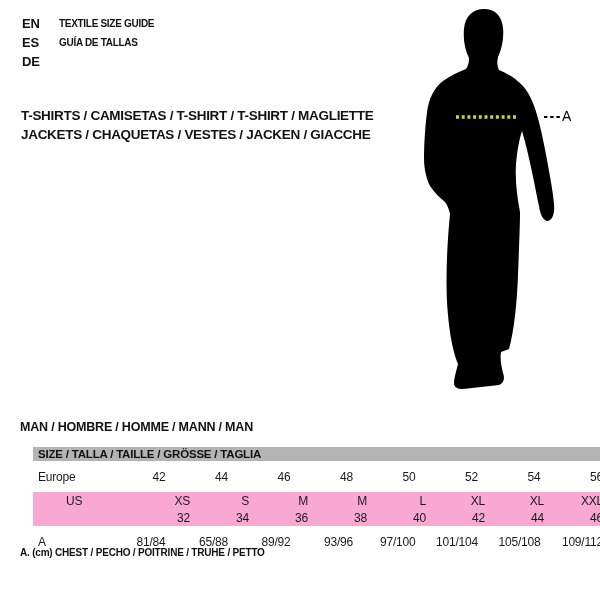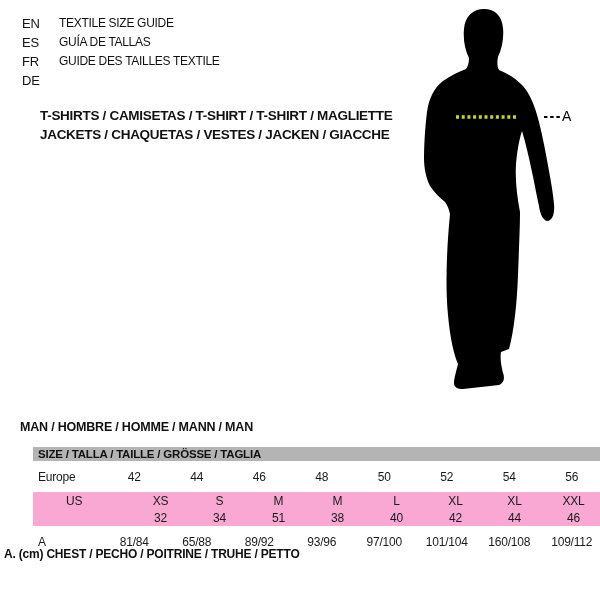--- a/index.html
+++ b/index.html
@@ -10,31 +10,31 @@
     width: 600px;
     height: 600px;
     background: #ffffff;
     overflow: hidden;
   }
 
   
   .lang-list { position: absolute; left: 22px; top: 14px; }
   .lang-row { display: flex; line-height: 19px; }
   .lang-code {
-    width: 37px; font-weight: 400; font-size: 13px; letter-spacing: -0.2px;
+    width: 37px; font-weight: 700; font-size: 13px; letter-spacing: -0.2px;
   }
   .lang-label {
-    font-weight: 400; font-size: 12px; letter-spacing: -0.3px; white-space: nowrap;
+    font-weight: 700; font-size: 10px; letter-spacing: -0.3px; white-space: nowrap;
   }
 
   
   .categories { position: absolute; left: 21px; top: 106px; }
   .cat-line {
     font-weight: 700; font-size: 13.5px; letter-spacing: -0.3px;
-    line-height: 19px; white-space: nowrap; margin-left: 19px;
+    line-height: 19px; white-space: nowrap;
   }
 
   
   .figure-wrap { position: absolute; left: 410px; top: 0; width: 190px; height: 400px; }
   .figure-wrap svg { display: block; width: 100%; height: 100%; }
   .measure-label {
     position: absolute; left: 152px; top: 108px;
     font-size: 14px; font-weight: 400; color: #000;
   }
 
@@ -53,47 +53,43 @@
   }
   .trow { display: flex; align-items: center; }
   .trow.h18 { height: 31px; }
   .trow.h17 { height: 17px; }
   .trow.shaded { background: #f9a8d4; padding-left: 28px; }
   .tcell-label {
     width: 70px; padding-left: 5px; font-size: 12px; color: #1a1a1a;
     letter-spacing: -0.2px;
   }
   .tcell {
-    flex: 1; text-align: center; font-size: 12px; color: #1a1a1a;
+    flex: 1; text-align: right; font-size: 12px; color: #1a1a1a;
     letter-spacing: -0.2px;
   }
 
   
   .footnote {
-    position: absolute; left: 4px; top: 547px;
-    font-weight: 700; font-size: 12px; letter-spacing: -0.2px; white-space: nowrap;
+    position: absolute; left: 20px; top: 547px;
+    font-weight: 700; font-size: 10px; letter-spacing: -0.2px; white-space: nowrap;
   }
 </style>
 </head>
 <body>
 
 <div class="page">
 
   <div class="lang-list">
     <div class="lang-row">
       <span class="lang-code">EN</span>
       <span class="lang-label">TEXTILE SIZE GUIDE</span>
     </div>
     <div class="lang-row">
       <span class="lang-code">ES</span>
       <span class="lang-label">GUÍA DE TALLAS</span>
-    </div>
-    <div class="lang-row">
-      <span class="lang-code">FR</span>
-      <span class="lang-label">GUIDE DES TAILLES TEXTILE</span>
     </div>
     <div class="lang-row">
       <span class="lang-code">DE</span>
     </div>
   </div>
 
   <div class="categories">
     <div class="cat-line">T-SHIRTS / CAMISETAS / T-SHIRT / T-SHIRT / MAGLIETTE</div>
     <div class="cat-line">JACKETS / CHAQUETAS / VESTES / JACKEN / GIACCHE</div>
   </div>
@@ -167,36 +163,36 @@
       <span class="tcell">L</span>
       <span class="tcell">XL</span>
       <span class="tcell">XL</span>
       <span class="tcell">XXL</span>
     </div>
 
     <div class="trow h17 shaded">
       <span class="tcell-label"></span>
       <span class="tcell">32</span>
       <span class="tcell">34</span>
-      <span class="tcell">51</span>
+      <span class="tcell">36</span>
       <span class="tcell">38</span>
       <span class="tcell">40</span>
       <span class="tcell">42</span>
       <span class="tcell">44</span>
       <span class="tcell">46</span>
     </div>
 
     <div class="trow h18">
       <span class="tcell-label">A</span>
       <span class="tcell">81/84</span>
       <span class="tcell">65/88</span>
       <span class="tcell">89/92</span>
       <span class="tcell">93/96</span>
       <span class="tcell">97/100</span>
       <span class="tcell">101/104</span>
-      <span class="tcell">160/108</span>
+      <span class="tcell">105/108</span>
       <span class="tcell">109/112</span>
     </div>
   </div>
 
   <div class="footnote">A. (cm) CHEST / PECHO / POITRINE / TRUHE / PETTO</div>
 
 </div>
 
 </body></html>

